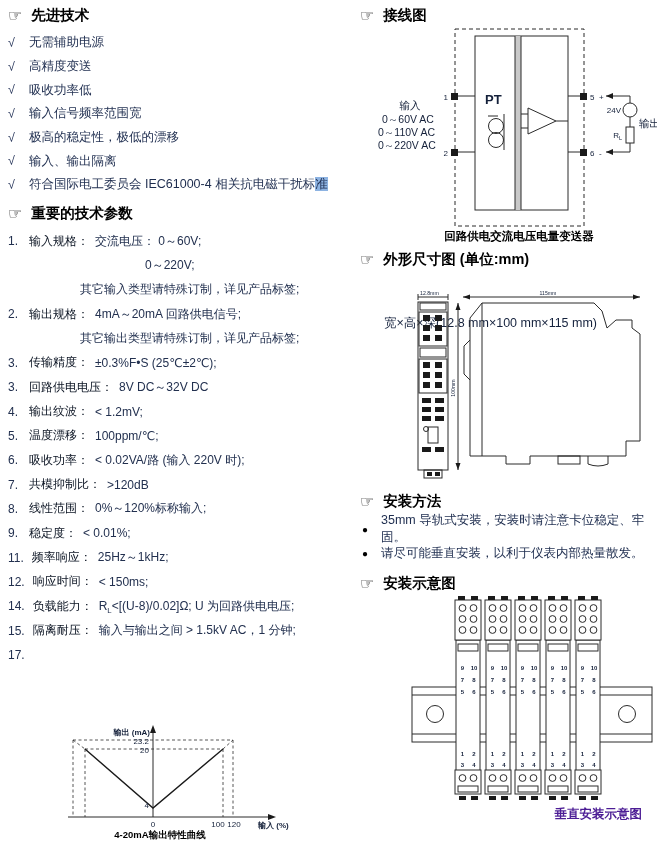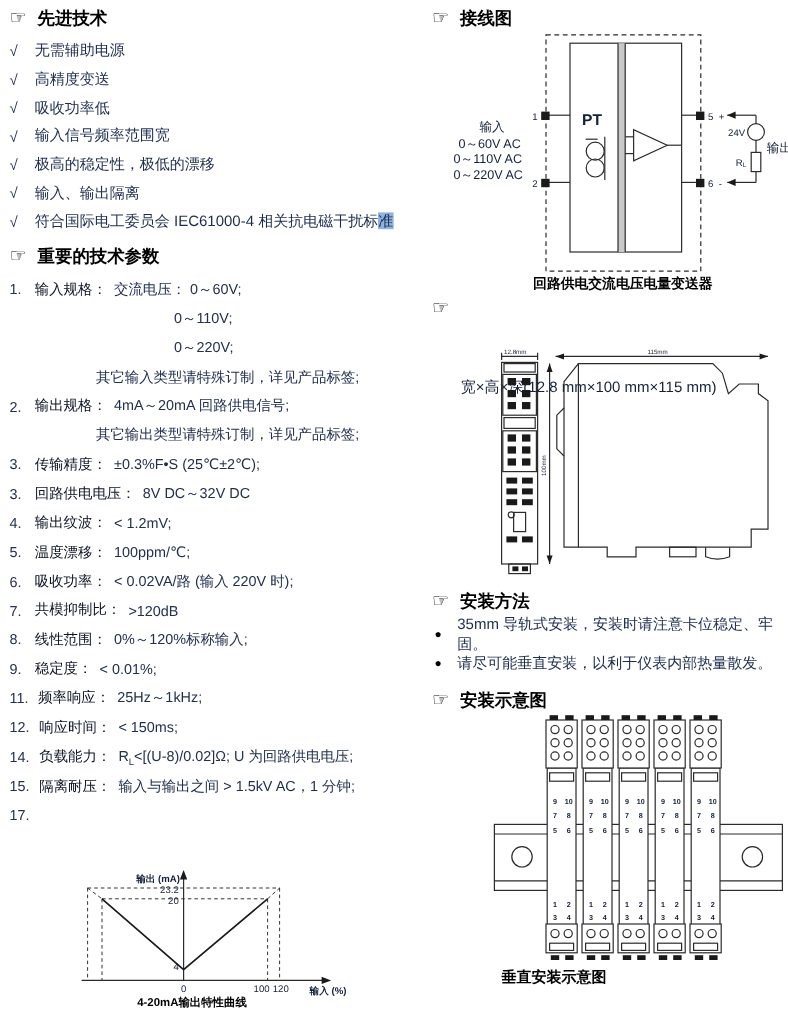--- a/index.html
+++ b/index.html
@@ -34,22 +34,22 @@
   .t10{font-size:10.5px;}.t11b{font-size:11.5px;font-weight:bold;fill:#000;}
   .t13b{font-size:13px;font-weight:bold;}
   .t6b{font-size:6px;font-weight:bold;}
   .t5{font-size:5.2px;}
   .t9b{font-size:9.5px;font-weight:bold;fill:#000;}
   
   .sizeline{position:absolute;left:384px;top:271px;font-size:12.5px;color:#15223d;margin-top:44px;}
   .bullets{position:absolute;left:362px;top:517px;}
   .brow{display:flex;gap:13px;height:24.5px;align-items:center;font-size:12.5px;color:#1d2c4e;}
   .bdot{font-size:10px;color:#000;}
-  .instcap{position:absolute;left:418px;top:806px;width:224px;text-align:left;
-           font-weight:bold;font-size:12.5px;color:#000000;}
+  .instcap{position:absolute;left:418px;top:806px;width:224px;text-align:right;
+           font-weight:bold;font-size:12.5px;color:#4c1d95;}
 </style>
 </head>
 <body>
 
 <div class="page">
 
   <div class="heading" style="left:8px;top:6px;">
     <span class="ptr">☞</span>
     <span>先进技术</span>
   </div>
@@ -88,23 +88,20 @@
   <div class="heading" style="left:8px;top:204px;">
     <span class="ptr">☞</span>
     <span>重要的技术参数</span>
   </div>
 
   <div class="params">
     <div class="prow">
         <span class="pnum">1.</span>
         <span class="plab">输入规格：</span>
         <span>交流电压： 0～60V;</span>
-      </div>
-    <div class="prow c-deep">
-        <span>0～110V;</span>
       </div>
     <div class="prow c-deep">
         <span>0～220V;</span>
       </div>
     <div class="prow c-mid">
         <span>其它输入类型请特殊订制，详见产品标签;</span>
       </div>
     <div class="prow">
         <span class="pnum">2.</span>
         <span class="plab">输出规格：</span>
@@ -262,20 +259,21 @@
     <rect class="wbox" x="258" y="101" width="8" height="16"></rect>
     <text class="t8" x="254" y="112" text-anchor="end"><tspan>R</tspan><tspan font-size="5.5" dy="1.5">L</tspan></text>
     <line class="sline" x1="262" y1="117" x2="262" y2="126"></line>
     <text class="t10" x="271" y="101">输出</text>
 
     <text class="t11b" x="151" y="214" text-anchor="middle">回路供电交流电压电量变送器</text>
   </svg>
 
   <div class="heading" style="left:360px;top:250px;">
     <span class="ptr">☞</span>
+    <span>外形尺寸图 (单位:mm)</span>
   </div>
   <div class="sizeline">宽×高×深(12.8 mm×100 mm×115 mm)</div>
 
   <svg style="left:408px;top:288px;width:249px;height:198px;" viewBox="0 0 249 198">
 
     <g>
       <rect class="sline" x="10" y="14" width="30" height="168"></rect>
       <rect class="sline" x="12" y="15" width="26" height="7"></rect>
       <rect class="sline" x="11" y="24" width="28" height="34"></rect>
       <rect class="fillb" x="15" y="27" width="7" height="6"></rect>

